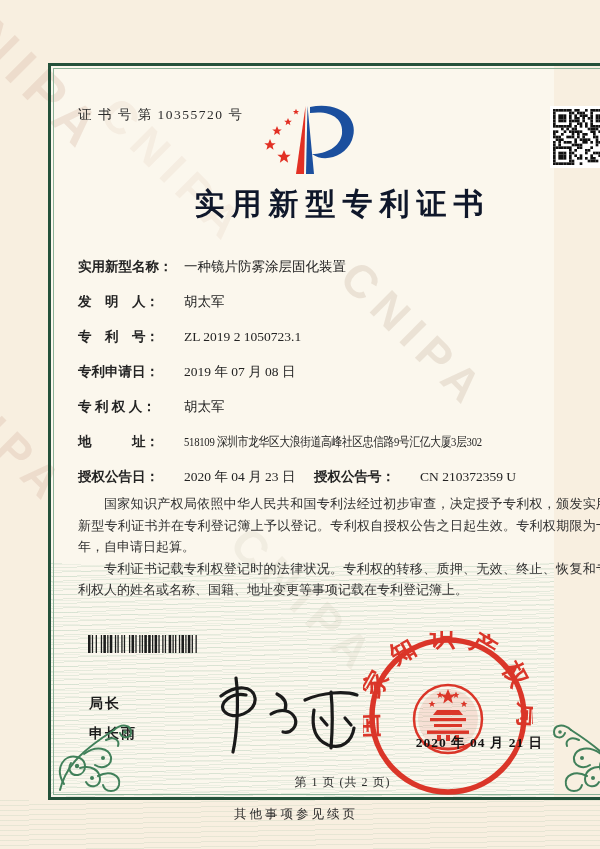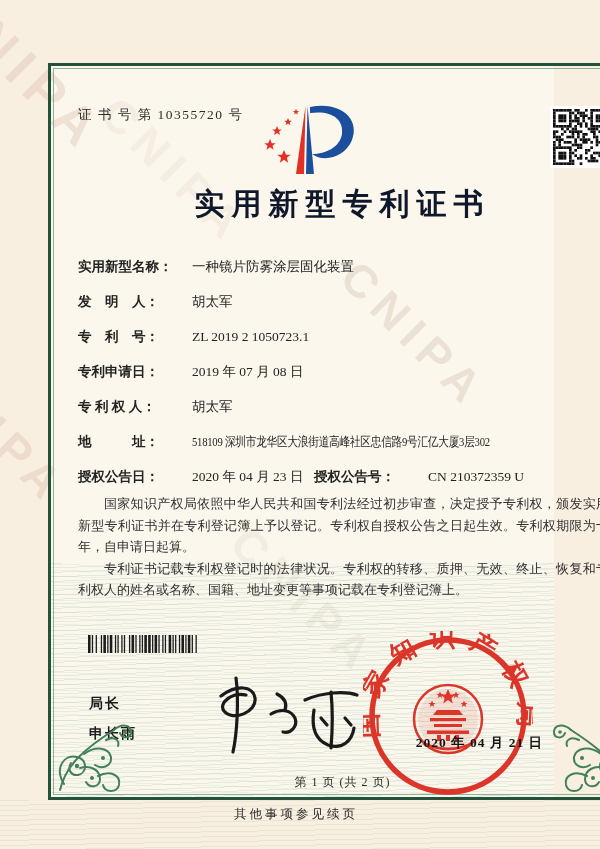--- a/index.html
+++ b/index.html
@@ -50,21 +50,21 @@
     font-size:13.5px; color:#2b2b2b; letter-spacing:1.5px;
   }
   .logo { position:absolute; left:199px; top:34px; width:116px; height:80px; }
   .qr   { position:absolute; right:22px; top:40px; width:62px; height:62px; background:#fff; padding:3px; }
   .title {
     position:absolute; left:0; top:118px; width:100%; text-align:center;
     font-size:30px; font-weight:bold; color:#0f172a; letter-spacing:7px;
   }
   .fields { position:absolute; left:27px; right:18px; top:191px; }
   .field-row { display:flex; line-height:20px; margin-bottom:15px; font-size:13.5px; color:#232323; }
-  .field-cell { display:flex;gap:8px; }
+  .field-cell { display:flex; }
   .field-cell:first-child { width:236px; flex:none; }
   .field-row .field-cell:only-child { width:auto; }
   .field-label { display:inline-block; width:106px; flex:none; font-weight:600; white-space:nowrap; }
   .field-value { white-space:nowrap; }
   .field-value.condensed {
     font-size:13px; transform:scaleX(0.82); transform-origin:left center; letter-spacing:-0.3px;
   }
   .paras { position:absolute; left:27px; right:25px; top:427px; }
   .paras p {
     font-size:13px; line-height:21.5px; color:#313131;

